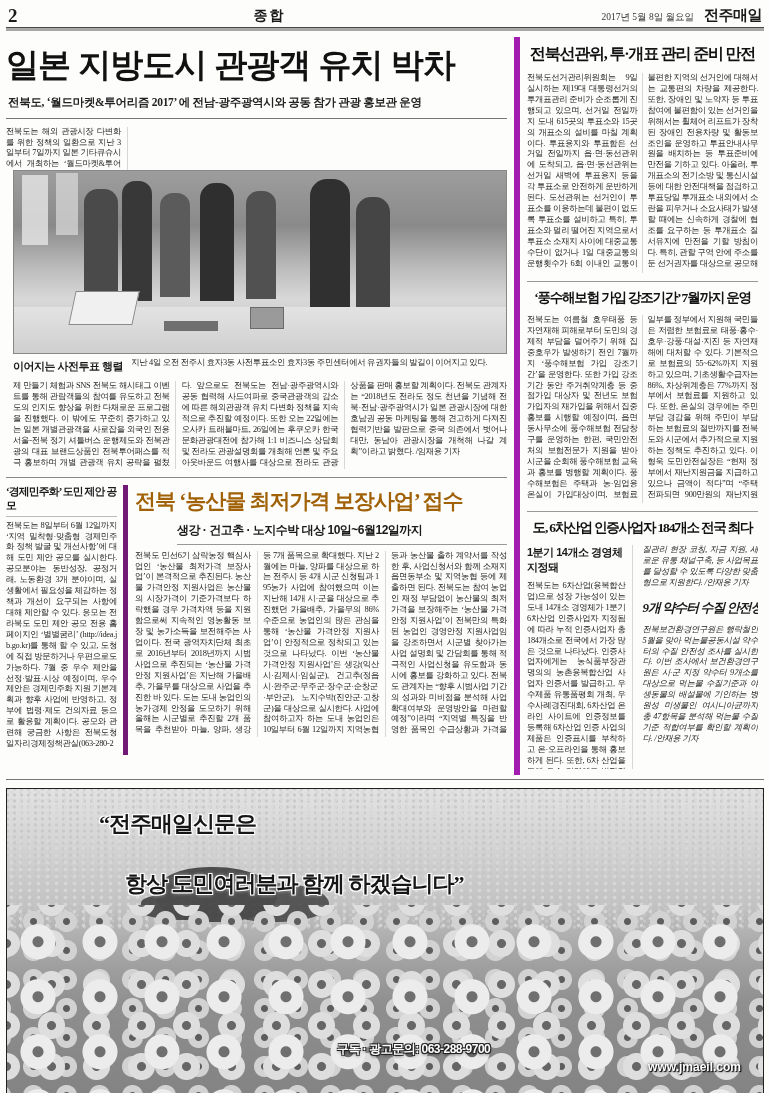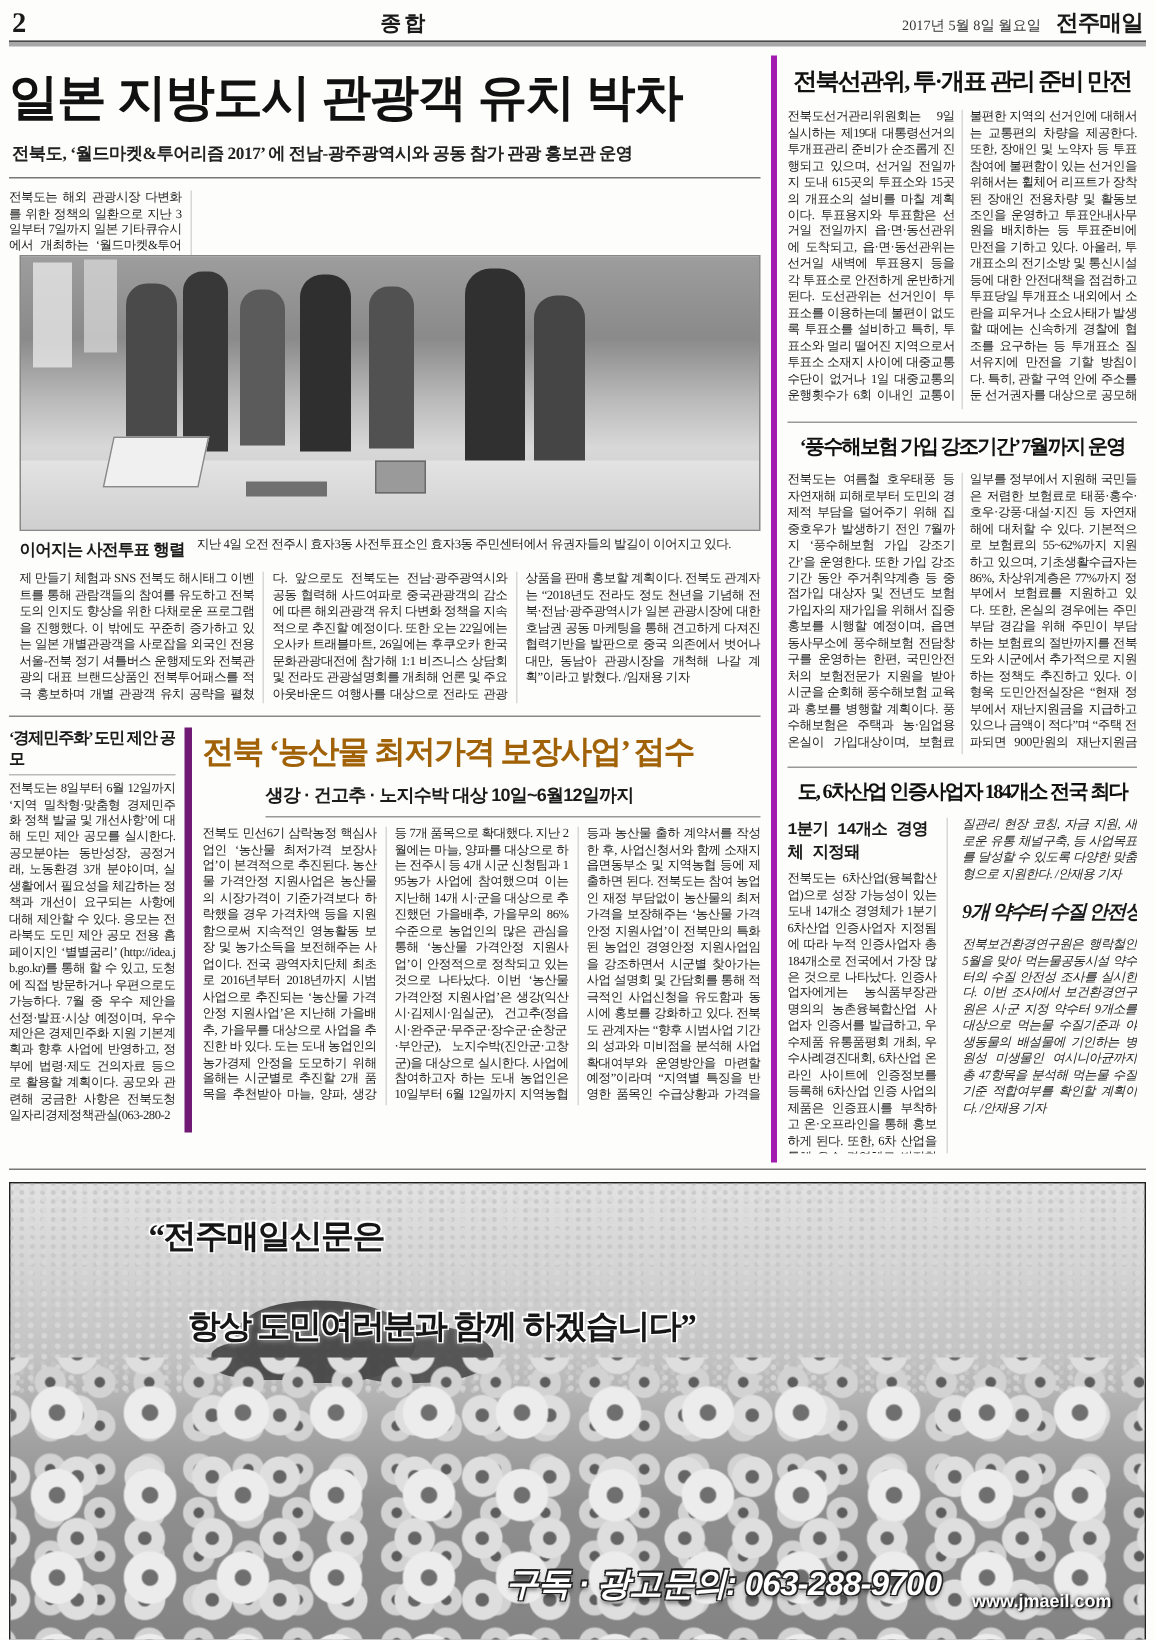--- a/index.html
+++ b/index.html
@@ -12,21 +12,21 @@
   .page-num { font-size:19px; font-weight:bold; line-height:1; }
   .section-name { font-family:"Liberation Sans", sans-serif; font-weight:bold; font-size:14px; letter-spacing:2px; transform:translateX(-40px); }
   .mast-right { display:flex; align-items:flex-end; gap:10px; }
   .mast-date { font-size:9.5px; color:#333; padding-bottom:1px; }
   .mast-brand { font-family:"Liberation Sans", sans-serif; font-weight:900; font-size:15px; letter-spacing:-0.5px; }
   .mast-rule { margin-top:2px; border-top:1px solid #4a4a4a; height:4px; background:#a8a8a8; }
 
   
   .content { display:flex; margin-top:6px; height:738px; }
   .main-col { width:508px; padding-right:7px; }
-  .side-col { width:244px; border-left:4px solid #a21caf; padding-left:7px; }
+  .side-col { width:244px; border-left:6px solid #a21caf; padding-left:7px; }
 
   
   .main-headline { font-family:"Liberation Sans", sans-serif; font-weight:900; font-size:33px; letter-spacing:-1px; line-height:1.2; margin:8px 0 10px 0; color:#111; }
   .main-subhead { font-size:11.5px; font-weight:bold; color:#222; letter-spacing:-0.3px; padding:0 0 8px 2px; border-bottom:1px solid #777; }
   .body-flex { display:flex; margin-top:8px; height:342px;flex-direction:column; }
   .col1 { width:122px; padding-right:6px; border-right:1px solid #d7d7d7; font-size:8.4px; line-height:1.3; text-align:justify; letter-spacing:-0.3px; word-break:break-all; overflow:hidden; color:#222; }
   .photo-zone { flex:1; padding-left:7px; display:flex; flex-direction:column; }
   .photo { height:184px; position:relative; overflow:hidden; background:linear-gradient(180deg,#9d9d9d 0%,#8a8a8a 30%,#b9b9b9 52%,#d8d8d8 70%,#c3c3c3 100%); border:1px solid #888; }
   .ph { position:absolute; }
   .caption { display:flex; gap:8px; margin-top:4px; }
@@ -49,21 +49,21 @@
   
   .side-article { padding:4px 0 8px 0; }
   .side-article + .side-article { border-top:1px solid #999; }
   .side-headline { font-weight:900; font-size:16px; letter-spacing:-1.2px; text-align:center; margin:3px 0 8px 0; color:#111; white-space:nowrap; }
   .side-headline.small { font-size:13.5px; }
   .side-body { column-count:2; column-gap:10px; column-rule:1px solid #d7d7d7; font-size:8.4px; line-height:1.3; text-align:justify; letter-spacing:-0.3px; word-break:break-all; overflow:hidden; color:#222; }
   .h1-body { height:200px; }
   .h2-body { height:188px; }
   .art3-grid { display:flex; gap:10px; height:224px; overflow:hidden; }
   .art3-left { width:50%; border-right:1px solid #d7d7d7; padding-right:6px; }
-  .kicker { font-family:Liberation Mono, monospace; font-weight:bold; font-size:11px; letter-spacing:-0.5px; margin-bottom:6px; }
+  .kicker { font-family:Liberation Sans, sans-serif; font-weight:bold; font-size:11px; letter-spacing:-0.5px; margin-bottom:6px; }
   .art3-text { font-size:8.4px; line-height:1.3; text-align:justify; letter-spacing:-0.3px; word-break:break-all; color:#222; }
   .art3-right { width:50%;font-style:italic; }
   .sub-art-headline { font-weight:900; font-size:13px; letter-spacing:-1px; margin:10px 0 8px 0; text-align:center; white-space:nowrap; }
 
   
   .ad-rule { border-top:1px solid #777; margin-top:4px; }
   .ad { margin-top:8px; height:308px; border:1px solid #222; position:relative; overflow:hidden;
         background:linear-gradient(180deg,#e2e2e2 0%,#d4d4d4 18%,#c2c2c2 38%,#a8a8a8 52%,#8f8f8f 70%,#838383 100%); }
   .ad-far-field { position:absolute; top:0; left:0; right:0; height:46%; opacity:.85;
         background-image:radial-gradient(circle at 50% 50%, #d9d9d9 0 1.6px, rgba(0,0,0,0) 2.2px),
@@ -72,22 +72,22 @@
   .ad-flowers { position:absolute; bottom:0; left:0; right:0; height:62%;
         background-image:radial-gradient(circle at 50% 45%, #6f6f6f 0 5px, #ececec 6px 17px, rgba(0,0,0,0) 18px),
                          radial-gradient(circle at 50% 50%, #666 0 4px, #dedede 5px 13px, rgba(0,0,0,0) 14px),
                          radial-gradient(circle at 50% 50%, #5d5d5d 0 3px, #d2d2d2 4px 10px, rgba(0,0,0,0) 11px);
         background-size:62px 55px, 45px 41px, 33px 29px; background-position:0 12px, 22px 18px, 10px 2px; }
   .ad-tree { position:absolute; left:150px; top:78px; width:120px; height:55px; background:#3c3c3c; border-radius:50% 60% 55% 50%; box-shadow:60px 8px 0 -8px #474747, -30px 12px 0 -14px #404040; opacity:.88; }
   .ad-line { position:absolute; font-weight:900; color:#161616; letter-spacing:-1px;
         text-shadow:-1px -1px 0 #fff, 1px -1px 0 #fff, -1px 1px 0 #fff, 1px 1px 0 #fff, 0 0 4px #fff; }
   .ad-line1 { left:92px; top:20px; font-size:22px; }
   .ad-line2 { left:118px; top:80px; font-size:22px; }
-  .ad-contact { position:absolute; left:330px; top:252px; font-family:"Liberation Sans", sans-serif; font-weight:900; font-size:22px; color:#fff; letter-spacing:-0.5px;
-        text-shadow:-1px -1px 0 #222, 1px -1px 0 #222, -1px 1px 0 #222, 1px 1px 0 #222, 0 2px 3px rgba(0,0,0,.6);font-style:italic; }
+  .ad-contact { position:absolute; left:330px; top:252px; font-family:"Liberation Sans", sans-serif; font-weight:900; font-size:12px; color:#fff; letter-spacing:-0.5px;
+        text-shadow:-1px -1px 0 #222, 1px -1px 0 #222, -1px 1px 0 #222, 1px 1px 0 #222, 0 2px 3px rgba(0,0,0,.6); }
   .ad-site { position:absolute; right:22px; top:271px; font-family:"Liberation Sans", sans-serif; font-weight:bold; font-size:12px; color:#fff;
         text-shadow:0 0 3px #000, 1px 1px 1px #000; }
 </style>
 </head>
 <body>
 
 <div class="page">
 
   <div class="masthead">
     <div class="page-num">2</div>

